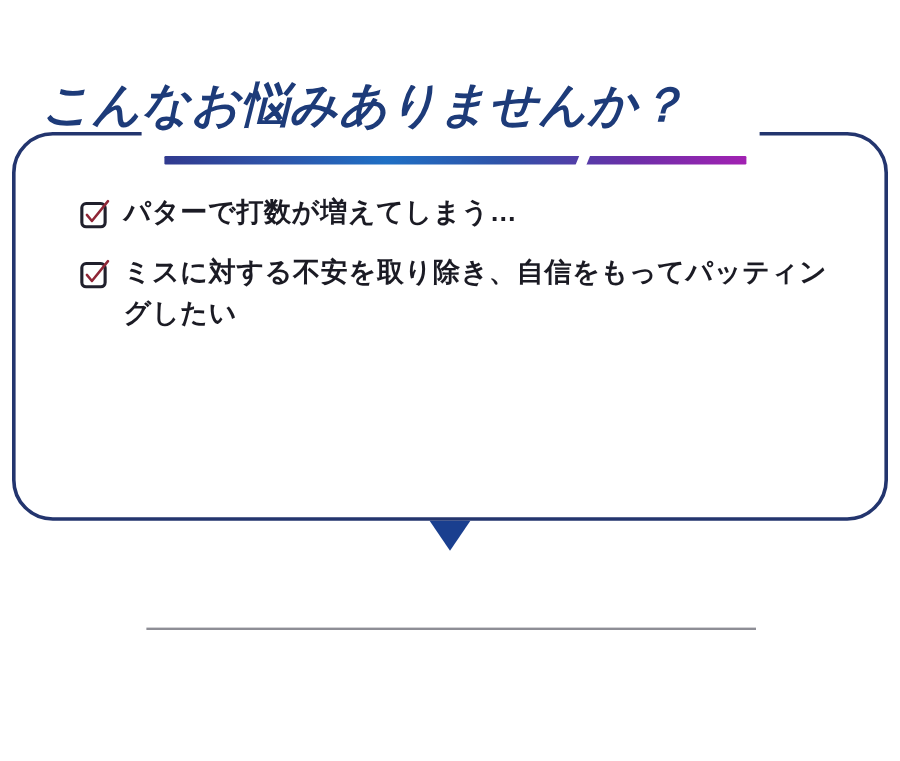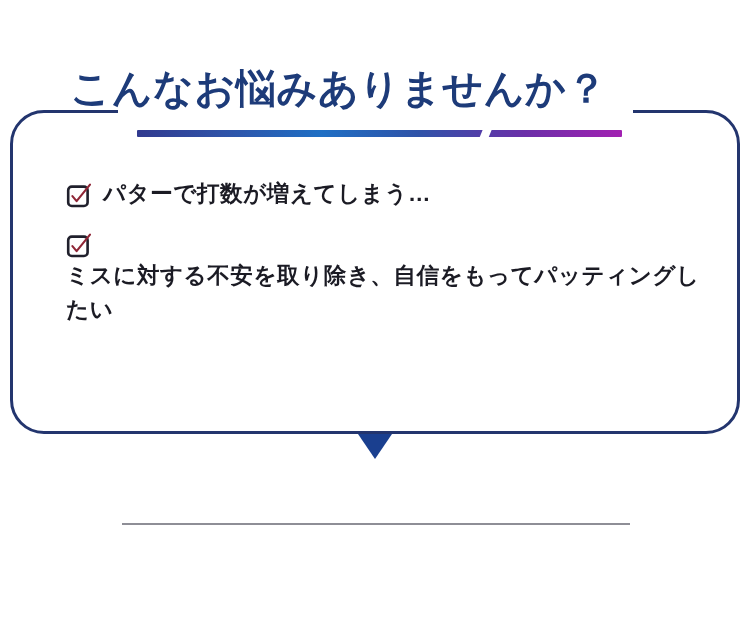--- a/index.html
+++ b/index.html
@@ -42,21 +42,22 @@
     height: 12px;
     background: #ffffff;
   }
 
   
   .heading-wrap {
     position: absolute;
     left: 0;
     top: 66px;
     width: 607px;
-    text-align: right;
+    text-align: center;
+    font-style: italic;
   }
   .heading {
     display: inline-block;
     font-size: 40px;
     line-height: 1.12;
     font-weight: 700;
     letter-spacing: 0.5px;
     color: #1d3b79;
     white-space: nowrap;
   }
@@ -83,29 +84,29 @@
     width: 9px;
     height: 14px;
     background: #ffffff;
     transform: skewX(-22deg);
   }
 
   
   .list {
     position: absolute;
     left: 66px;
-    top: 177px;
+    top: 160px;
     width: 640px;
   }
   .list-item {
     display: flex;
     align-items: flex-start;
     margin-bottom: 16px;
   }
-  .list-item:last-child { margin-bottom: 0; flex-direction: column; }
+  .list-item:last-child { margin-bottom: 0; }
 
   .check-icon {
     position: relative;
     flex: 0 0 auto;
     width: 26px;
     height: 26px;
     margin-top: 6px;
     margin-right: 11px;
   }
   .check-icon svg { display: block; overflow: visible; }

